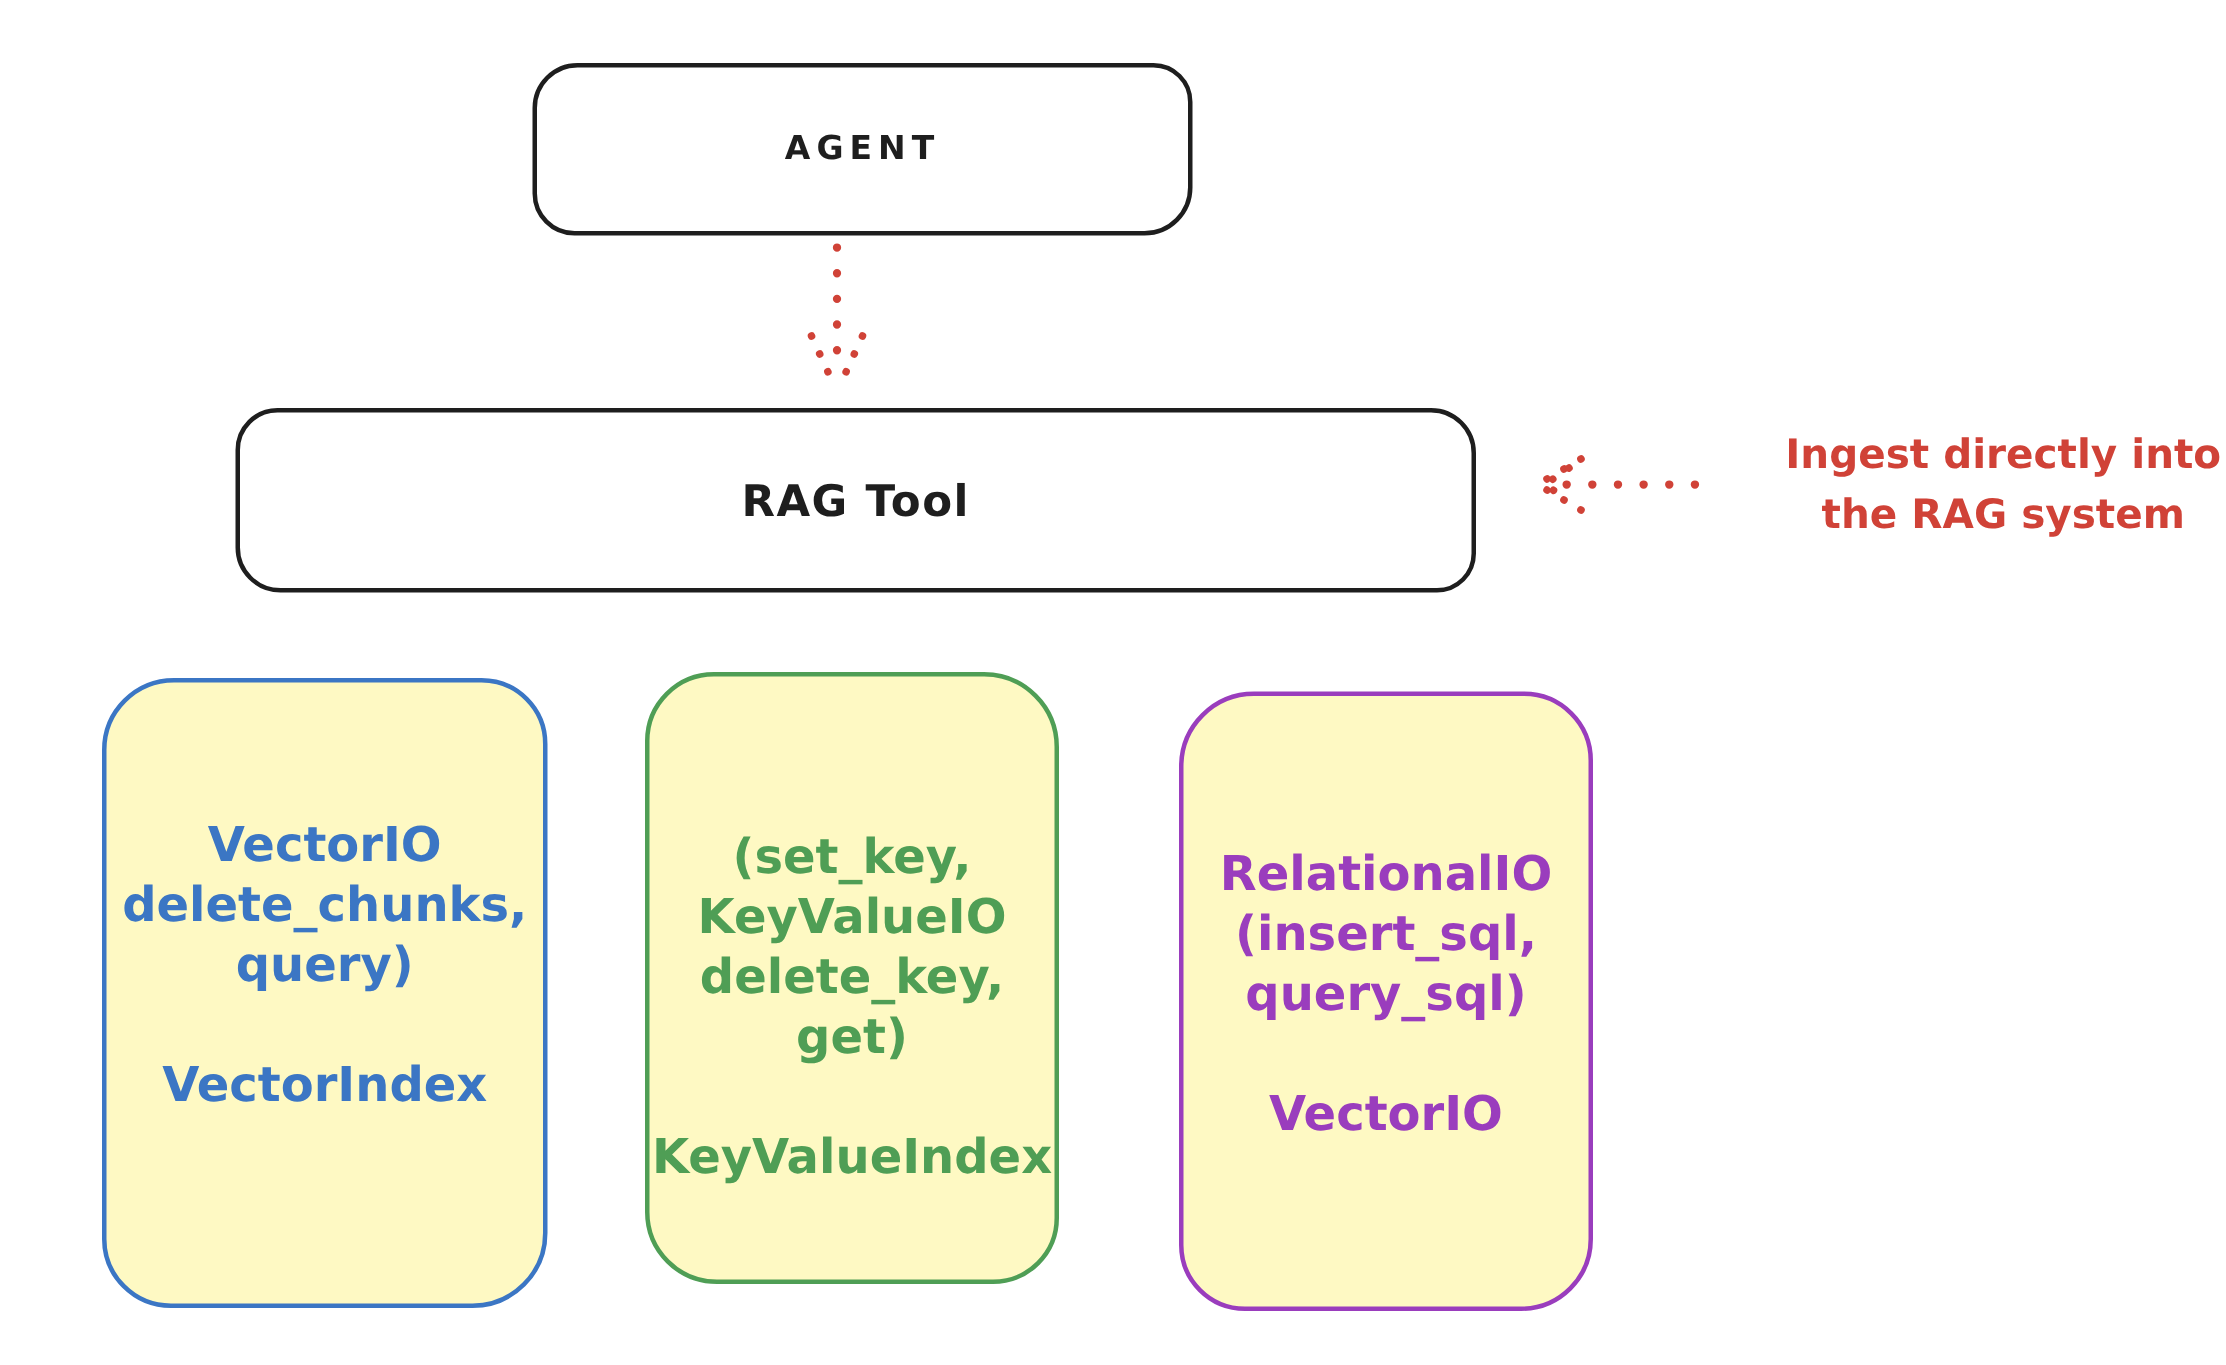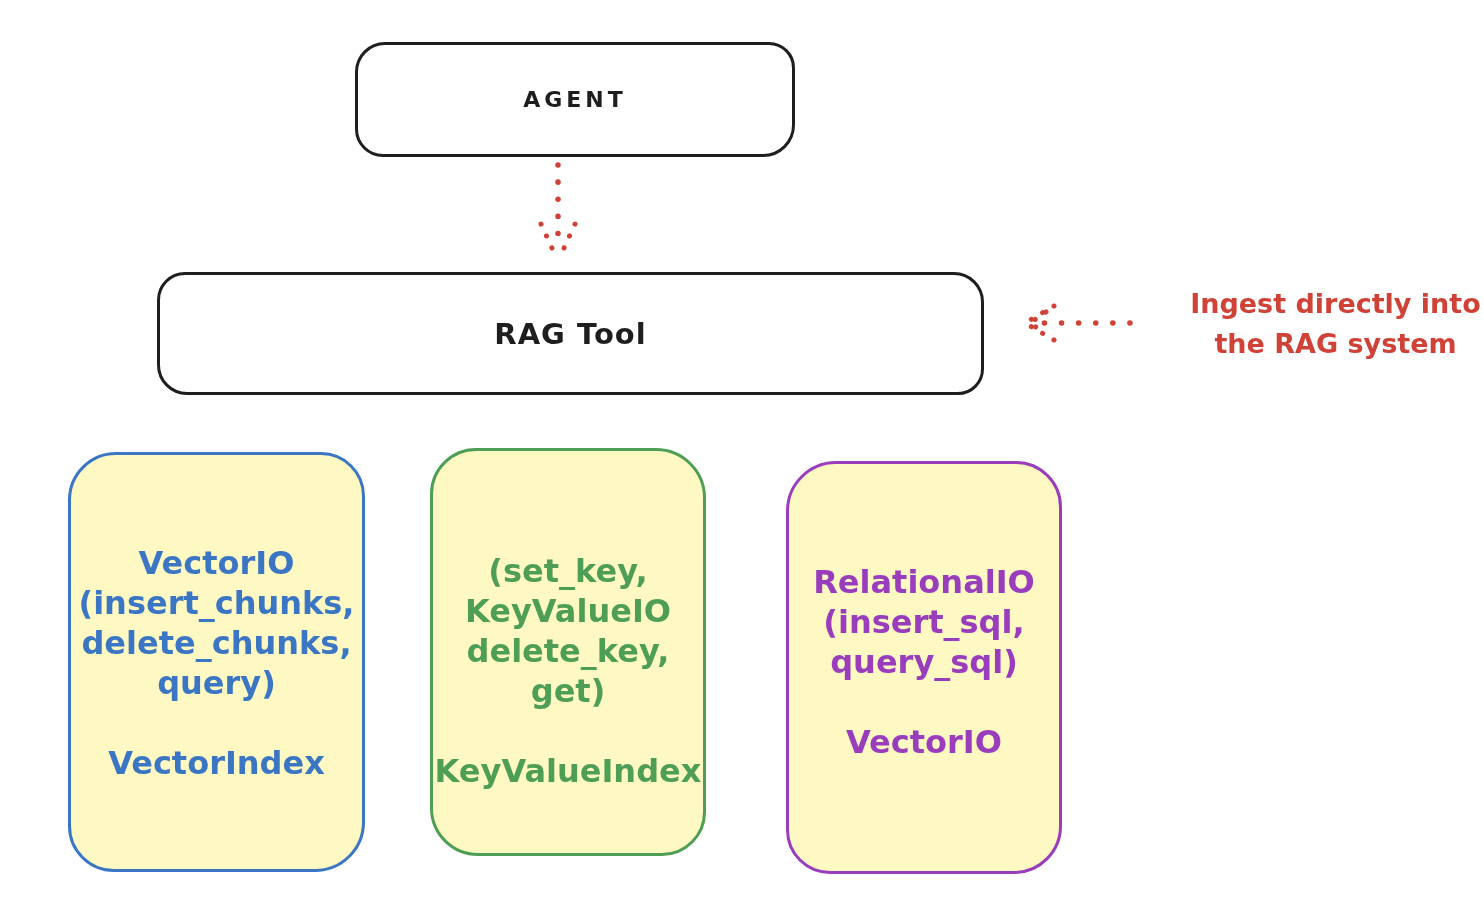--- a/index.html
+++ b/index.html
@@ -106,21 +106,20 @@
   </svg>
 
   <div class="annotation">
     <div>Ingest directly into</div>
     <div>the RAG system</div>
   </div>
 
   <div class="io-box io-blue">
     <div class="io-title">
       <div>VectorIO</div>
-      <div>(insert_chunks,</div>
       <div>delete_chunks,</div>
       <div>query)</div>
     </div>
     <div class="io-index">VectorIndex</div>
   </div>
 
   <div class="io-box io-green">
     <div class="io-title">
       <div>(set_key,</div>
       <div>KeyValueIO</div>

